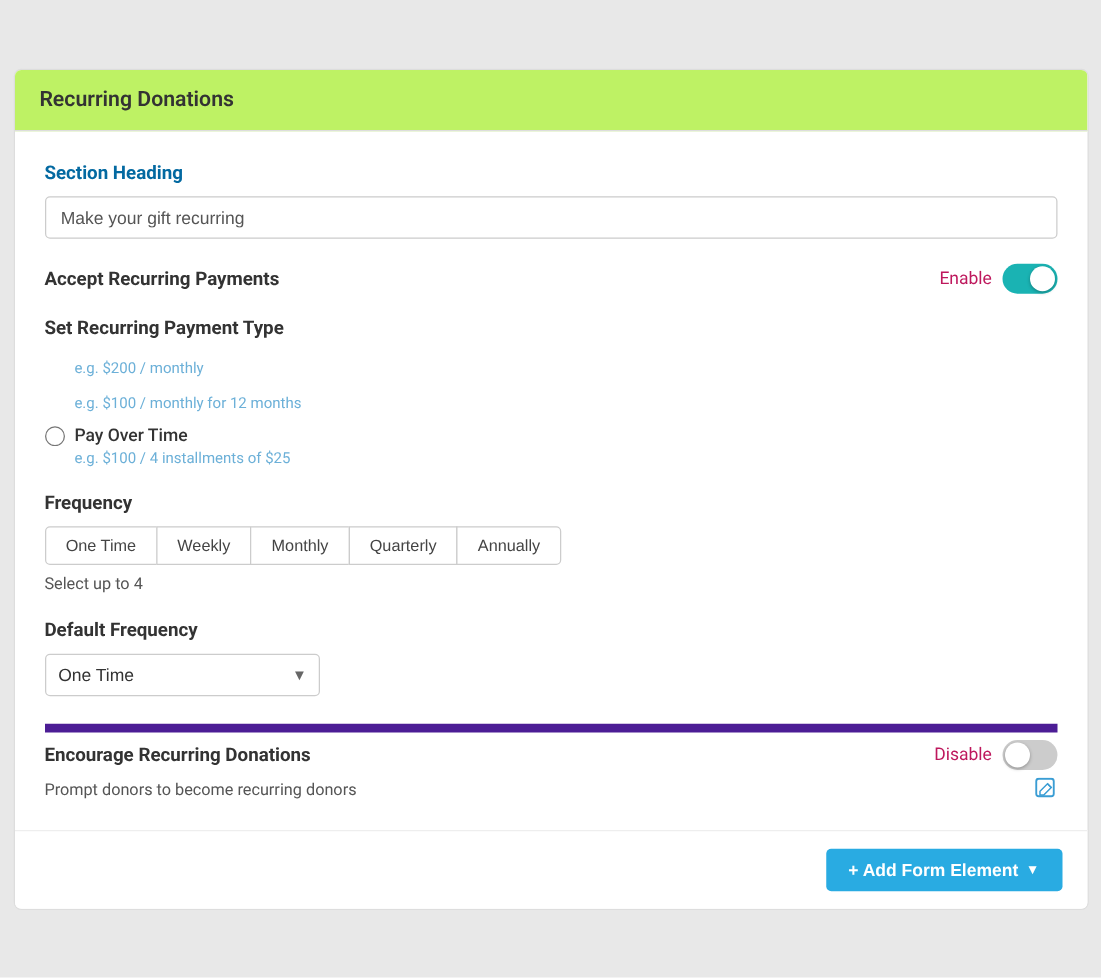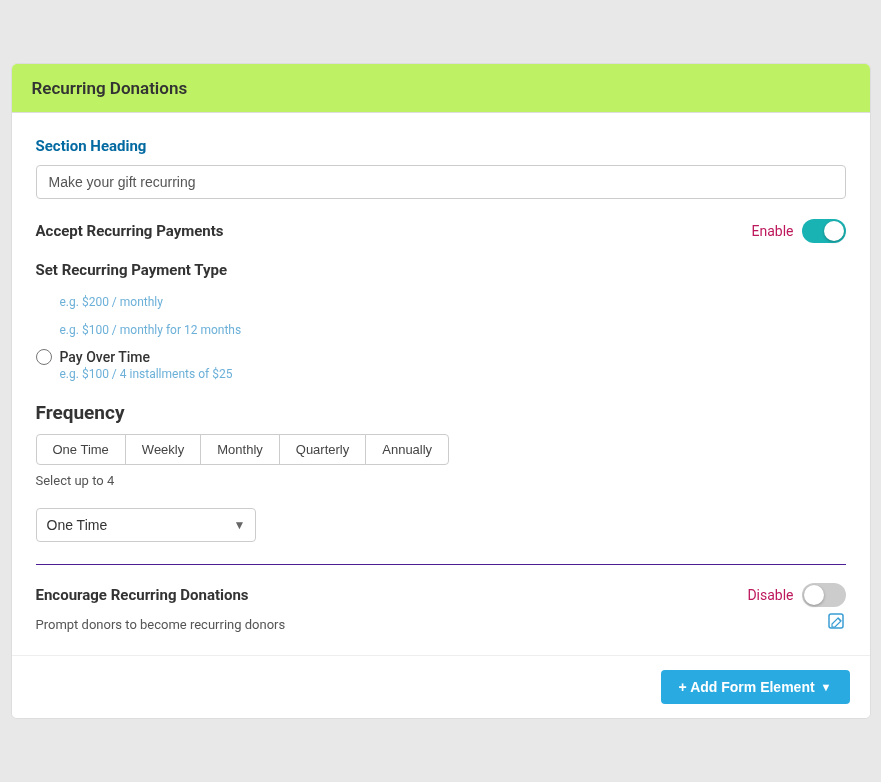--- a/index.html
+++ b/index.html
@@ -126,21 +126,21 @@
       color: #333;
       font-weight: 500;
     }
     .radio-sub {
       font-size: 12px;
       color: #6cb0d8;
       margin-left: 24px;
       margin-top: 2px;
     }
     .freq-section-label {
-      font-size: 19px;
+      font-size: 15px;
       font-weight: 700;
       color: #333;
       margin-bottom: 10px;
     }
     .freq-buttons {
       display: flex;
       gap: 0;
       margin-bottom: 8px;
     }
     .freq-btn {
@@ -186,22 +186,22 @@
     .select-arrow {
       position: absolute;
       right: 10px;
       top: 50%;
       transform: translateY(-50%);
       pointer-events: none;
       color: #666;
       font-size: 12px;
     }
     .encourage-section {
-      border-top: 1px solid #4c1d95;
-      padding-top: 18px;
+      border-top: 7px solid #4c1d95;
+      padding-top: 6px;
     }
     .encourage-row {
       display: flex;
       align-items: center;
       justify-content: space-between;
       margin-bottom: 6px;
     }
     .encourage-bottom {
       display: flex;
       align-items: center;
@@ -291,20 +291,21 @@
     <div class="freq-buttons">
       <button class="freq-btn">One Time</button>
       <button class="freq-btn">Weekly</button>
       <button class="freq-btn">Monthly</button>
       <button class="freq-btn">Quarterly</button>
       <button class="freq-btn">Annually</button>
     </div>
     <div class="freq-hint">Select up to 4</div>
 
     
+    <div class="default-freq-label">Default Frequency</div>
     <div class="select-wrapper">
       <select class="select-field">
         <option value="one_time">One Time</option>
         <option value="weekly">Weekly</option>
         <option value="monthly">Monthly</option>
         <option value="quarterly">Quarterly</option>
         <option value="annually">Annually</option>
       </select>
       <span class="select-arrow">▼</span>
     </div>

